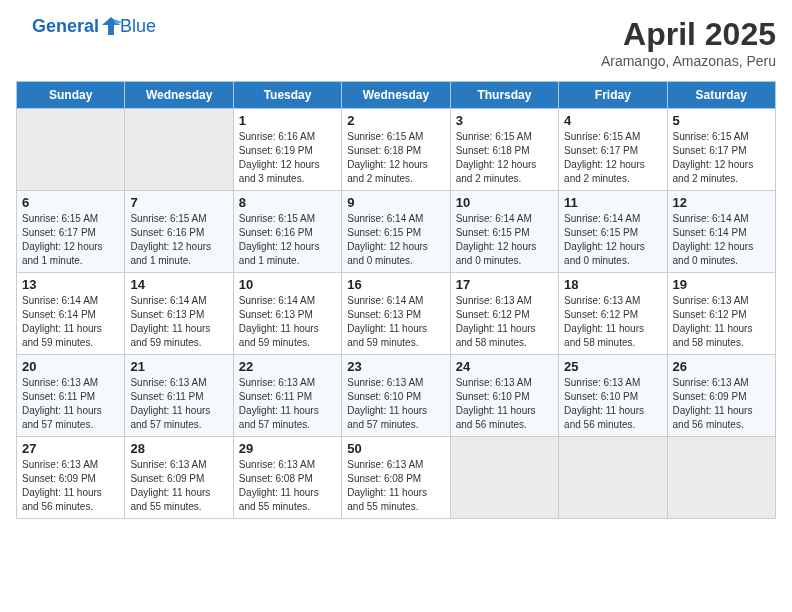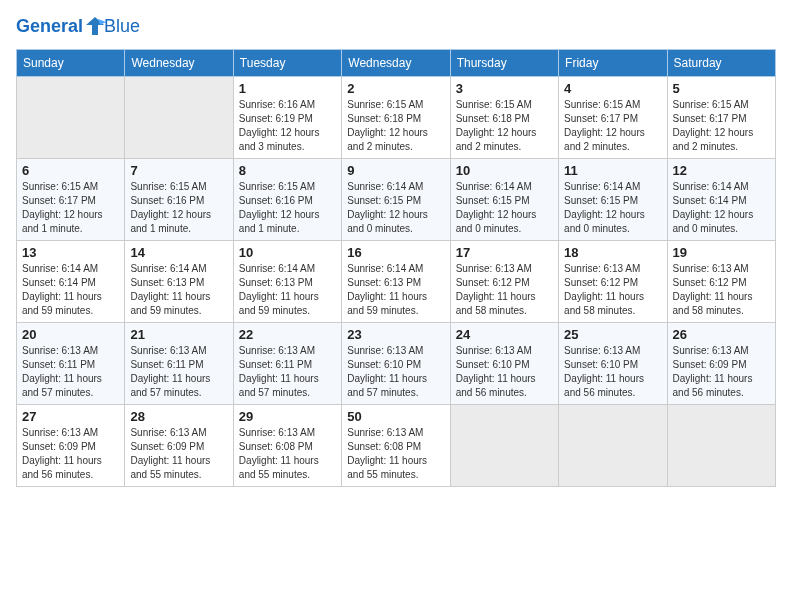--- a/index.html
+++ b/index.html
@@ -33,24 +33,24 @@
       color: #555;
     }
     table {
       width: 100%;
       border-collapse: collapse;
       font-size: 10.5px;
     }
     thead th {
       background-color: #2979c0;
       color: #fff;
-      text-align: left;
+      text-align: center;
       padding: 6px 6px;
       font-size: 12px;
-      font-weight: normal;
+      font-weight: bold;
       border: 1px solid #aac8e8;
     }
     td {
       border: 1px solid #ccc;
       vertical-align: top;
       padding: 4px 5px;
       width: calc(100% / 7);
       min-height: 80px;
       height: 80px;
       background: #fff;
@@ -77,31 +77,33 @@
     .row-norm td { background: #fff; }
     .row-norm td.empty { background: #ebebeb; }
   </style>
 </head>
 <body>
 
 <div class="header">
   <div class="logo">
     <div>
       <div style="display:flex;align-items:center;">
-        <div style="font-size:18px;font-weight:bold;color:#333;line-height:1.15;">
+        <div style="font-size:18px;font-weight:bold;color:#333;line-height:1.15;margin-left:16px;">
           <span style="color:#1a6bbf;">General</span><svg width="22" height="22" viewBox="0 0 22 22" style="vertical-align:middle;margin-left:1px;margin-top:-2px;">
               <polygon points="11,2 20,10 14,10 14,20 8,20 8,10 2,10" fill="#2979c0"></polygon>
               <polygon points="14,4 22,7 16,10" fill="#4da6ff"></polygon>
             </svg>
         </div>
         <div style="font-size:18px;font-weight:normal;color:#1a6bbf;line-height:1.15;margin-left:-2px;">Blue</div>
       </div>
     </div>
   </div>
   <div class="title-block">
+    <div class="month-year">April 2025</div>
+    <div class="location">Aramango, Amazonas, Peru</div>
   </div>
 </div>
 
 <table>
   <thead>
     <tr id="thead-row">
         <th>Sunday</th>
         <th>Wednesday</th>
         <th>Tuesday</th>
         <th>Wednesday</th>

